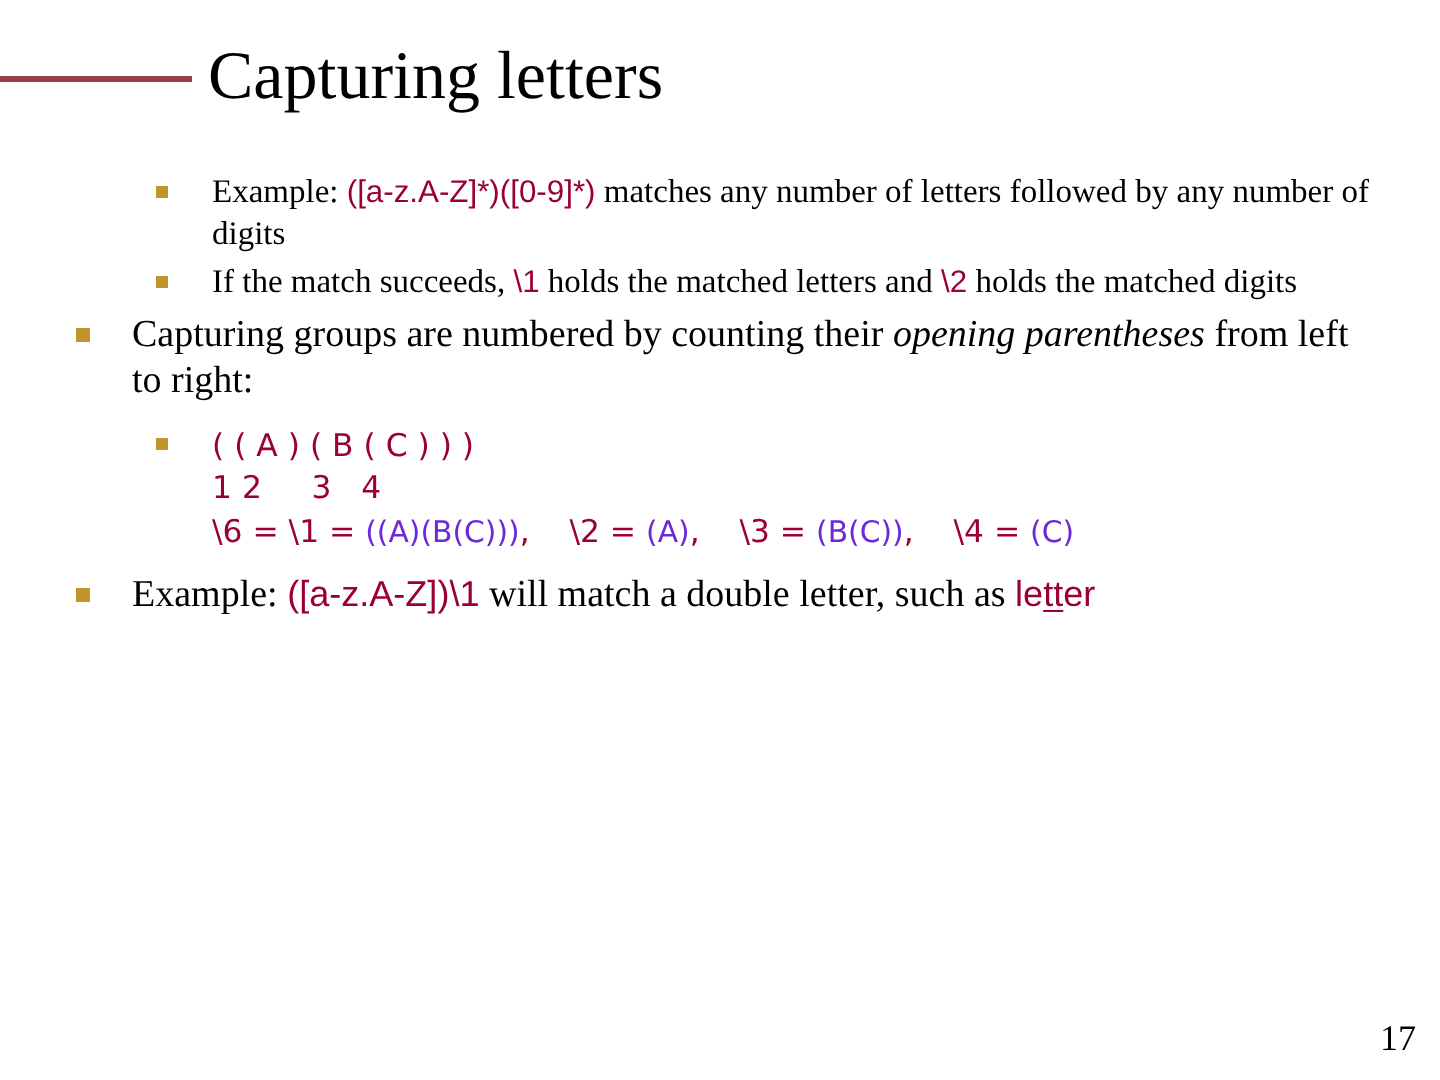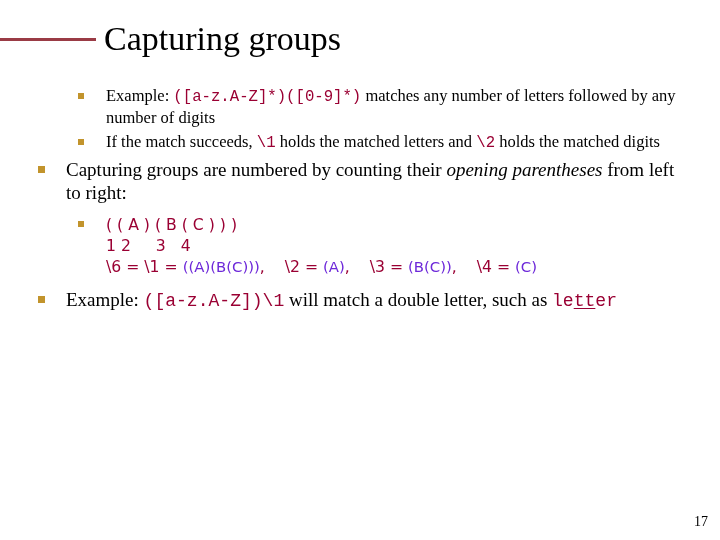--- a/index.html
+++ b/index.html
@@ -68,21 +68,21 @@
     width: 7px;
     height: 7px;
     background: #c2942c;
   }
   .lvl2 > .bullet {
     width: 6px;
     height: 6px;
     top: 0.4em;
   }
   .mono {
-    font-family: Liberation Mono, monospace;
+    font-family: Liberation Sans, sans-serif;
     color: #9a0033;
     font-weight: 400;
     font-size: 0.95em;
   }
   .mono-blk {
     font-family: "Verdana", "DejaVu Sans", sans-serif;
     color: #6d28d9;
     font-size: 0.95em;
   }
   .mono-line {
@@ -91,33 +91,33 @@
     font-size: 0.95em;
     white-space: pre;
     line-height: 1.35;
   }
   .italic { font-style: italic; text-align: right; }
   .underline { text-decoration: underline; text-underline-offset: 2px; }
   .page-num {
     position: absolute;
     right: 12px;
     bottom: 10px;
-    font-size: 14px;
+    font-size: 18px;
     font-family: "Times New Roman", serif;
     color: #000;
   }
 </style>
 </head>
 <body>
 
 <div class="slide">
 
   <div class="title-wrap">
     <span class="title-line"></span>
-    <span class="title-text">Capturing groups</span>
+    <span class="title-text">Capturing letters</span>
   </div>
 
   <div class="body">
 
 
     <div class="lvl2">
       <span class="bullet"></span>
       <span>Example: </span><span class="mono">([a-z.A-Z]*)([0-9]*)</span><span> matches any number of letters followed by any number of digits</span>
     </div>
 

